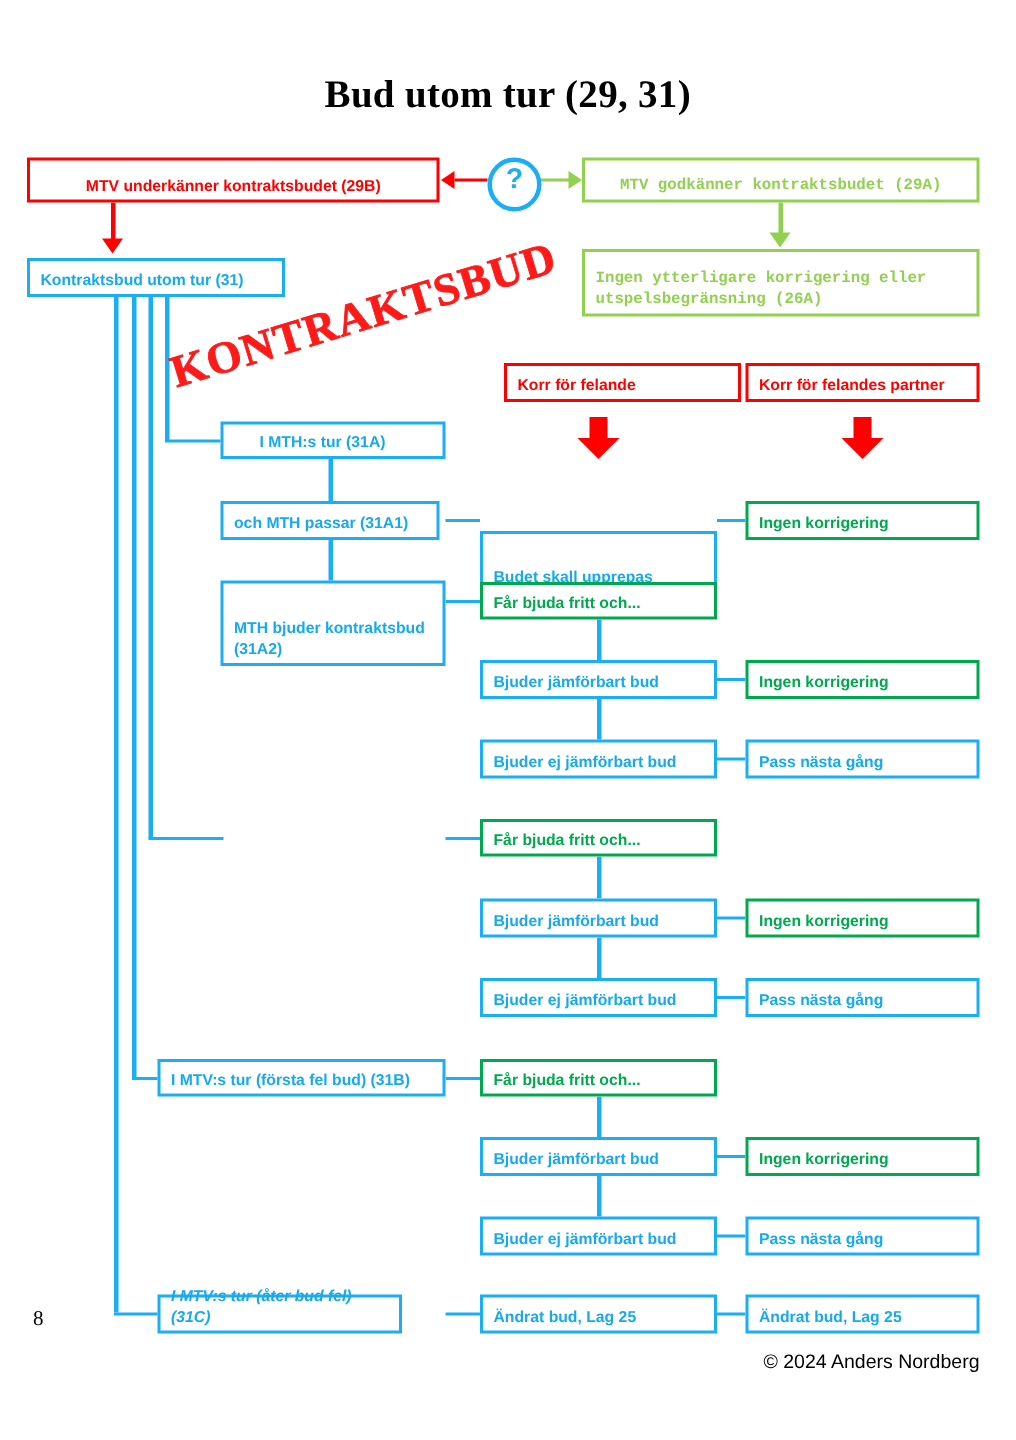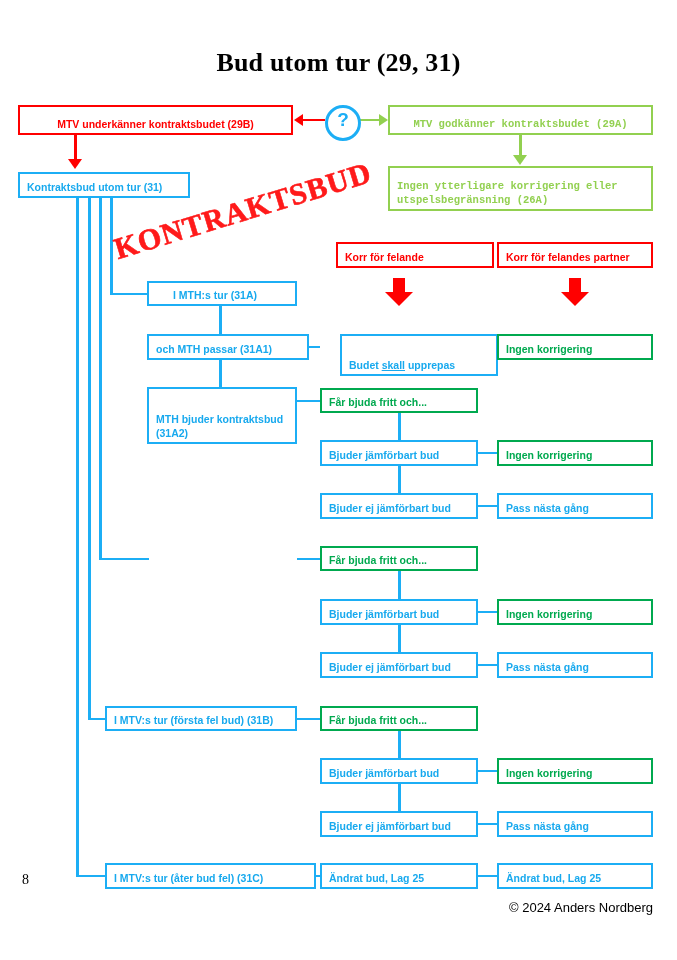--- a/index.html
+++ b/index.html
@@ -199,25 +199,25 @@
     <div class="shaft"></div>
       <div class="head"></div>
   </div>
 
   <div class="box b-blue" style="left:147px;top:281px;width:150px;height:25px;padding-left:24px;">
     <span class="txt">I MTH:s tur (31A)</span>
   </div>
 
   <div class="ln ln-v" style="left:219px;top:306px;height:29px;"></div>
 
-  <div class="box b-blue" style="left:147px;top:334px;width:162px;height:26px;">
+  <div class="box b-blue" style="left:147px;top:334px;width:146px;height:26px;">
     <span class="txt">och MTH passar (31A1)</span>
   </div>
   <div class="ln ln-h" style="left:297px;top:345.8px;width:23px;"></div>
-  <div class="box b-blue" style="left:320px;top:334px;width:158px;height:42px;margin-left:20px;">
+  <div class="box b-blue" style="left:320px;top:354px;width:158px;height:42px;">
     <span class="txt"><span>Budet </span><span class="u">skall</span><span> upprepas</span></span>
   </div>
   <div class="ln ln-h" style="left:478px;top:345.8px;width:19px;"></div>
   <div class="box b-green" style="left:497px;top:334px;width:156px;height:26px;">
     <span class="txt">Ingen korrigering</span>
   </div>
 
   <div class="ln ln-v" style="left:219px;top:360px;height:28px;"></div>
 
   <div class="box b-blue" style="left:147px;top:387px;width:150px;height:57px;">
@@ -294,21 +294,21 @@
   <div class="ln ln-v" style="left:398px;top:784px;height:28px;"></div>
 
   <div class="box b-blue" style="left:320px;top:811px;width:158px;height:26px;">
     <span class="txt">Bjuder ej jämförbart bud</span>
   </div>
   <div class="ln ln-h" style="left:478px;top:822.8px;width:19px;"></div>
   <div class="box b-blue" style="left:497px;top:811px;width:156px;height:26px;">
     <span class="txt">Pass nästa gång</span>
   </div>
 
-  <div class="box b-blue" style="left:105px;top:863px;width:211px;height:26px;">
+  <div class="box b-blue" style="left:105px;top:863px;width:163px;height:26px;font-style:italic;">
     <span class="txt">I MTV:s tur (åter bud fel) (31C)</span>
   </div>
   <div class="ln ln-h" style="left:297px;top:874.8px;width:23px;"></div>
   <div class="box b-blue" style="left:320px;top:863px;width:158px;height:26px;">
     <span class="txt">Ändrat bud, Lag 25</span>
   </div>
   <div class="ln ln-h" style="left:478px;top:874.8px;width:19px;"></div>
   <div class="box b-blue" style="left:497px;top:863px;width:156px;height:26px;">
     <span class="txt">Ändrat bud, Lag 25</span>
   </div>

